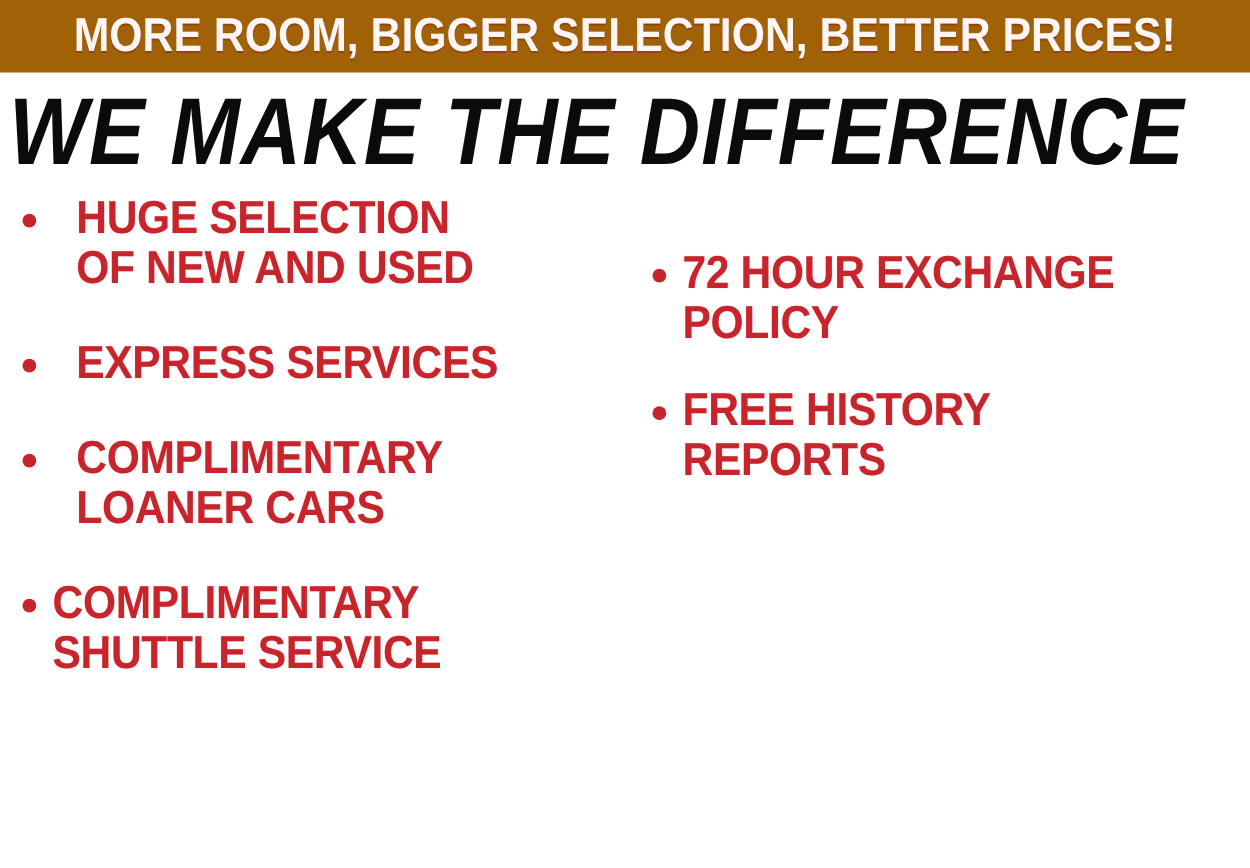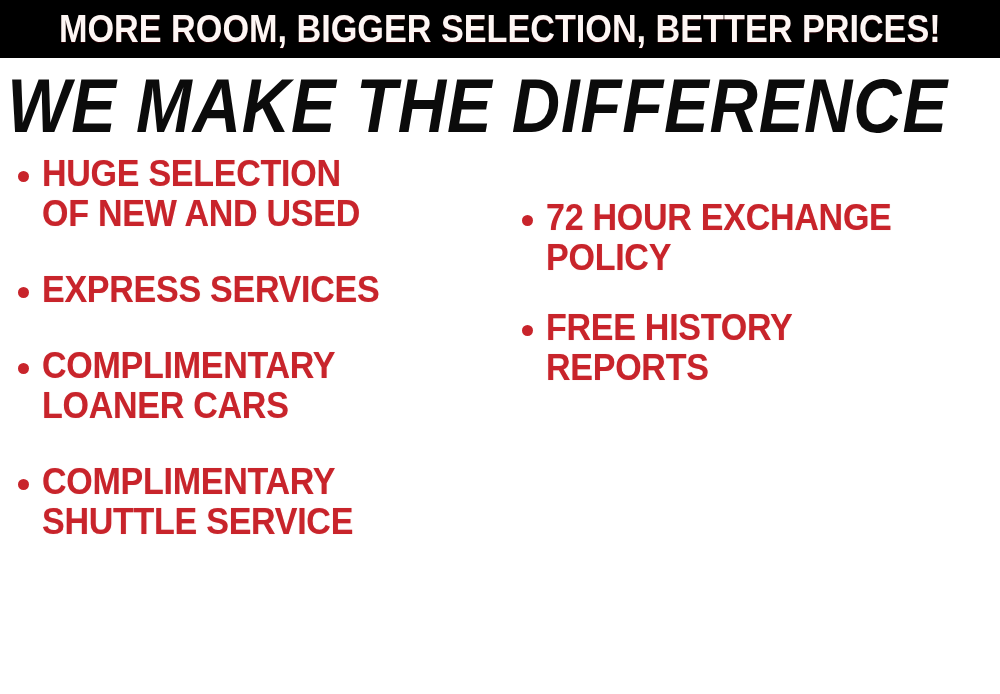--- a/index.html
+++ b/index.html
@@ -15,21 +15,21 @@
     position: relative;
   }
 
   
   .banner {
     position: absolute;
     left: 0;
     top: 0;
     width: 1000px;
     height: 58px;
-    background: #000000;
+    background: #a16207;
     display: flex;
     align-items: center;
     justify-content: center;
     overflow: hidden;
   }
   .banner-text {
     color: #fdf6f4;
     font-family: "Liberation Sans", sans-serif;
     font-weight: bold;
     font-size: 38px;
@@ -106,21 +106,21 @@
     line-height: 1.08;
     letter-spacing: -0.3px;
     transform: scaleX(0.92);
     transform-origin: left center;
     white-space: pre-line;
     text-shadow: 0 0 1px rgba(200,36,43,0.30);
   }
 
   
   .gap-lg { margin-bottom: 30px; }
-  .gap-xl { margin-bottom: 36px; }
+  .gap-xl { margin-bottom: 36px; gap: 19px; }
 </style>
 </head>
 <body>
 
 <div class="banner">
   <div class="banner-text">MORE ROOM, BIGGER SELECTION, BETTER PRICES!</div>
 </div>
 
 <div class="headline">
   <div class="headline-text">WE MAKE THE DIFFERENCE</div>

